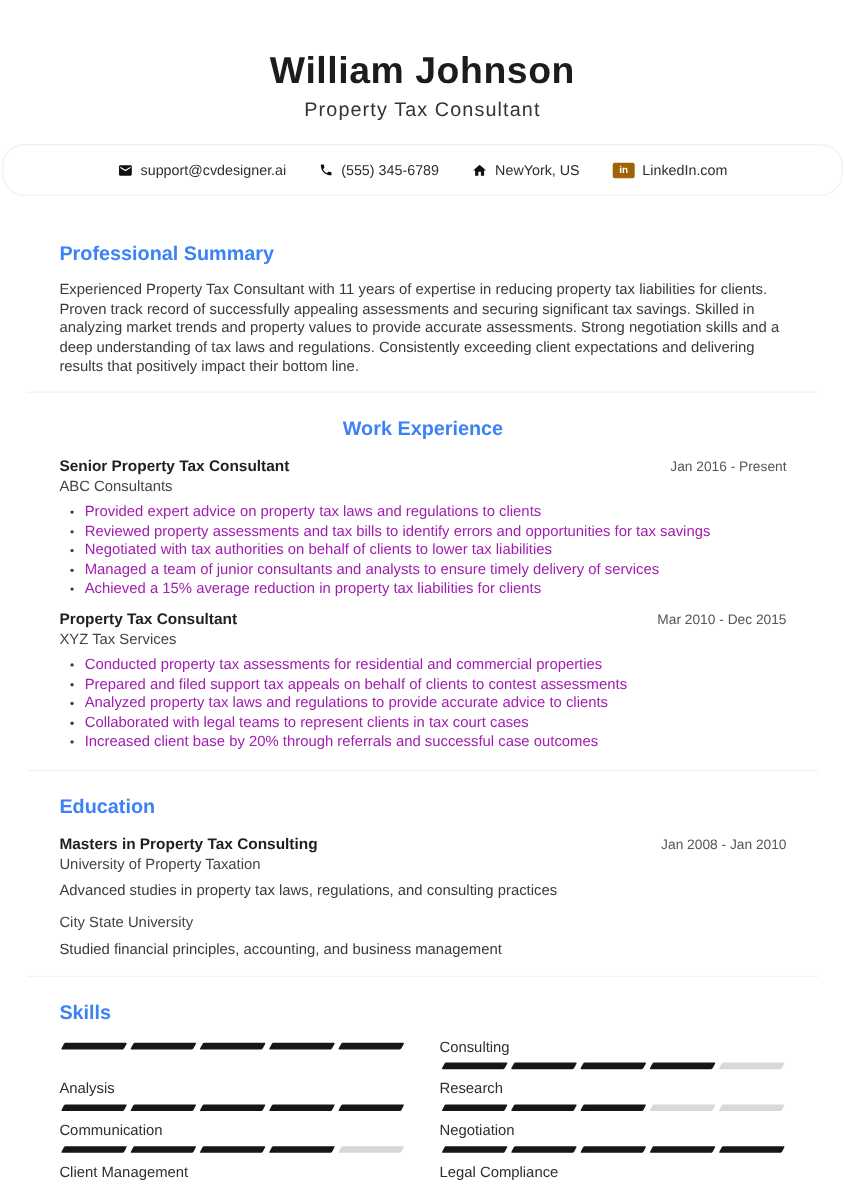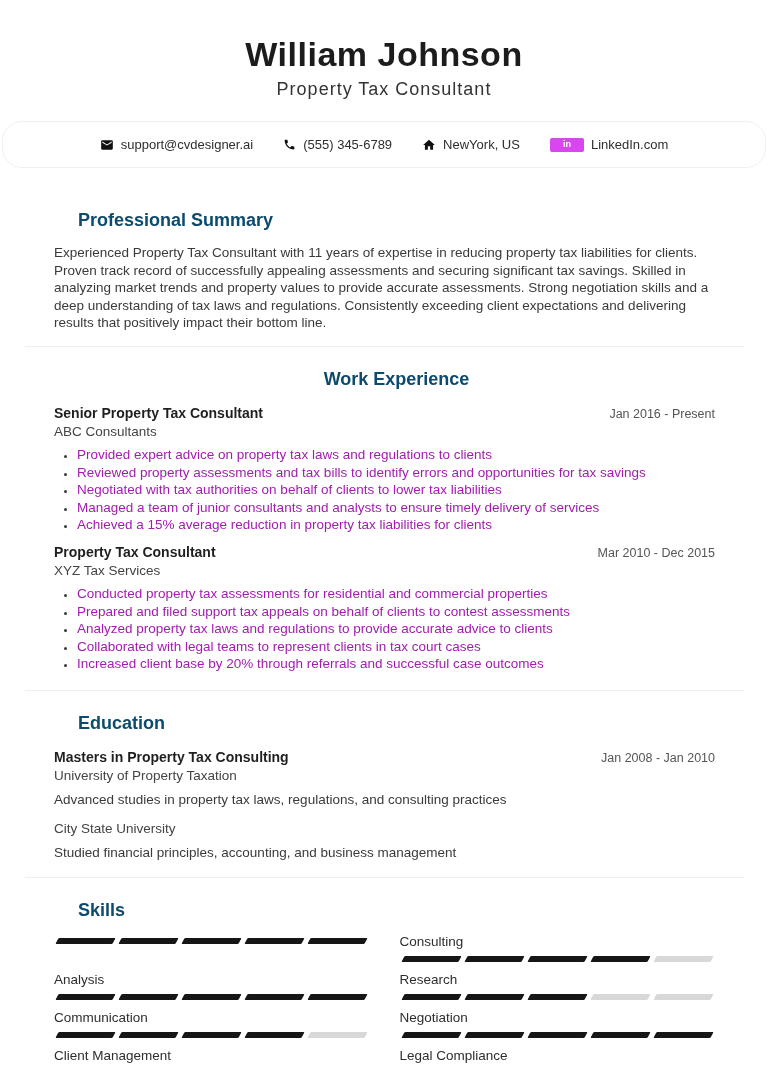--- a/index.html
+++ b/index.html
@@ -7,21 +7,21 @@
   body {
     width: 768px;
     height: 1078px;
     overflow: hidden;
     font-family: "Liberation Sans", "DejaVu Sans", sans-serif;
     color: #2e2e2e;
   }
   .page { width: 768px; height: 1078px; overflow: hidden; }
 
   
-  .header { padding-top: 34px; text-align: center; }
+  .header { padding-top: 24px; text-align: center; margin-top: 20px; }
   .name {
     font-size: 34px;
     font-weight: 700;
     color: #1c1c1c;
     line-height: 40px;
     letter-spacing: 0.5px;
   }
   .job-title {
     margin-top: 5px;
     font-size: 18px;
@@ -44,40 +44,39 @@
   }
   .contact-item {
     display: flex;
     align-items: center;
     gap: 7px;
     font-size: 13px;
     color: #2e2e2e;
   }
   .contact-item svg { display: block; }
   .li-badge {
-    width: 34px; height: 14px;
-    background: #d946ef;
+    width: 20px; height: 14px;
+    background: #a16207;
     color: #ffffff;
     border-radius: 2px;
     font-size: 9px;
     font-weight: 700;
     display: flex;
     align-items: center;
     justify-content: center;
     line-height: 1;
   }
 
   
   .main { padding: 0 53px 0 54px; }
   .section-heading {
     font-size: 18px;
     font-weight: 700;
-    color: #0c4a6e;
+    color: #3b82f6;
     line-height: 24px;
-    margin-left: 24px;
   }
   .divider {
     border: none;
     border-top: 1px solid #f0f0f0;
     margin: 14px -29px 0 -29px;
     height: 0;
   }
 
   
   .summary-heading { margin-top: 40px; }

